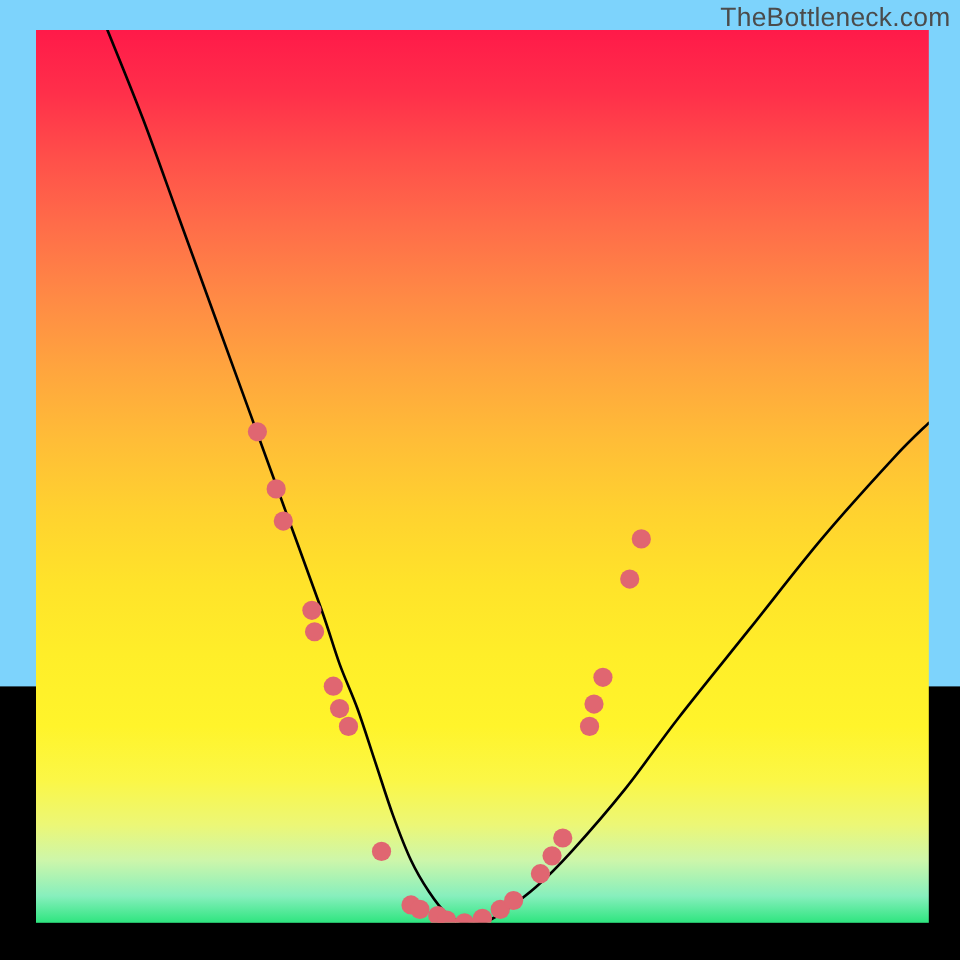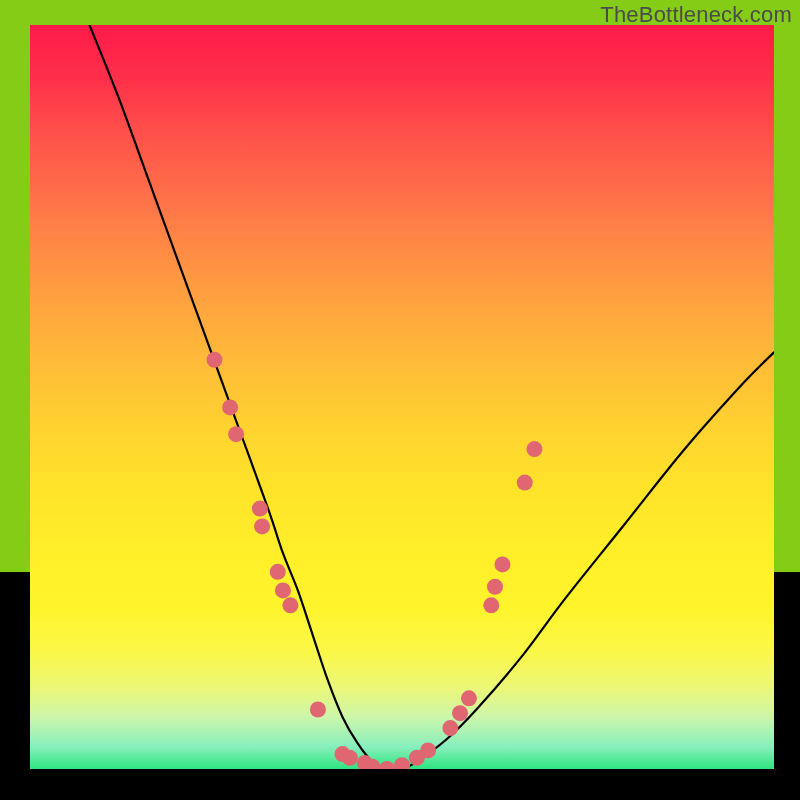--- a/index.html
+++ b/index.html
@@ -10,21 +10,21 @@
     overflow: hidden;
     background: #000;
     font-family: Arial, Helvetica, sans-serif;
   }
   .frame {
     position: absolute;
     left: 0;
     top: 0;
     width: 800px;
     height: 572px;
-    background: #84cc16;
+    background: #7dd3fc;
   }
   .plot {
     position: absolute;
     left: 30px;
     top: 25px;
     width: 744px;
     height: 744px;
     background: linear-gradient(to bottom,
       #ff1a49 0%,
       #ff2f4a 7%,

